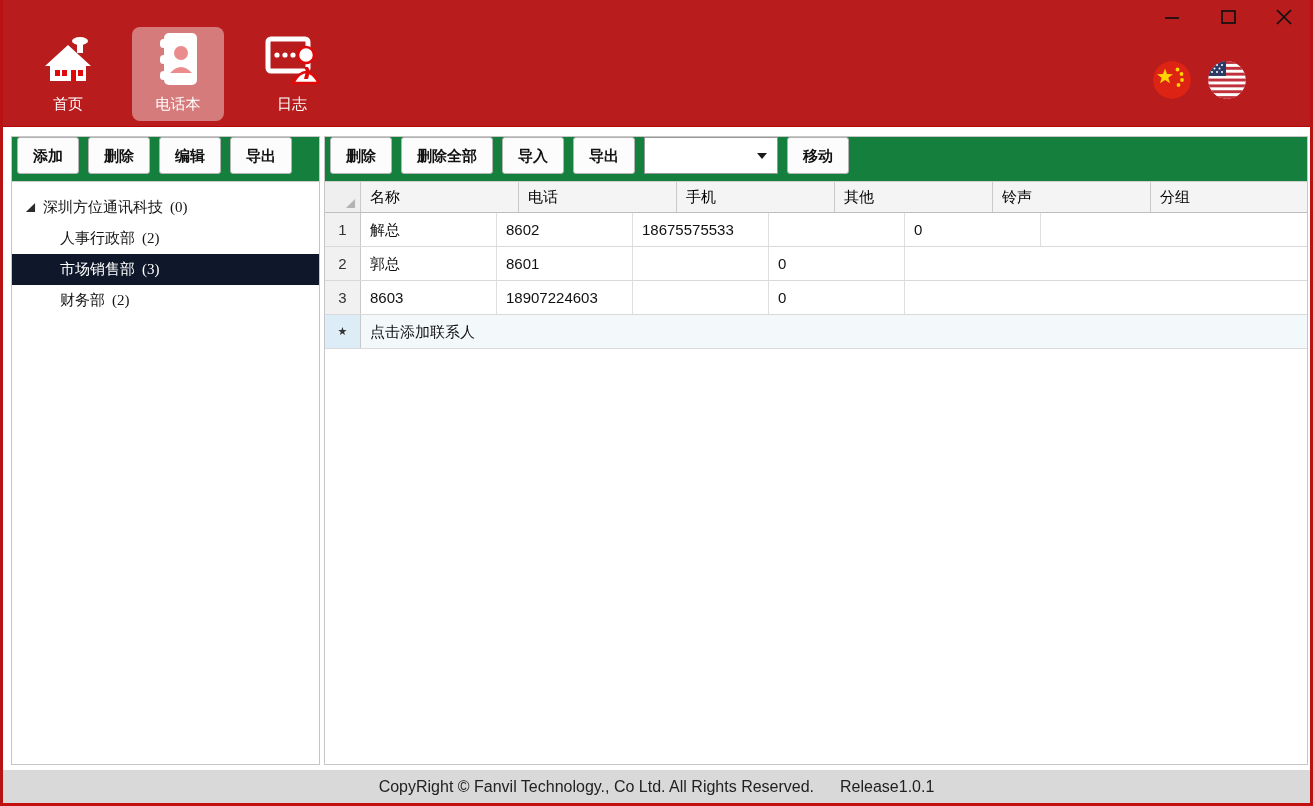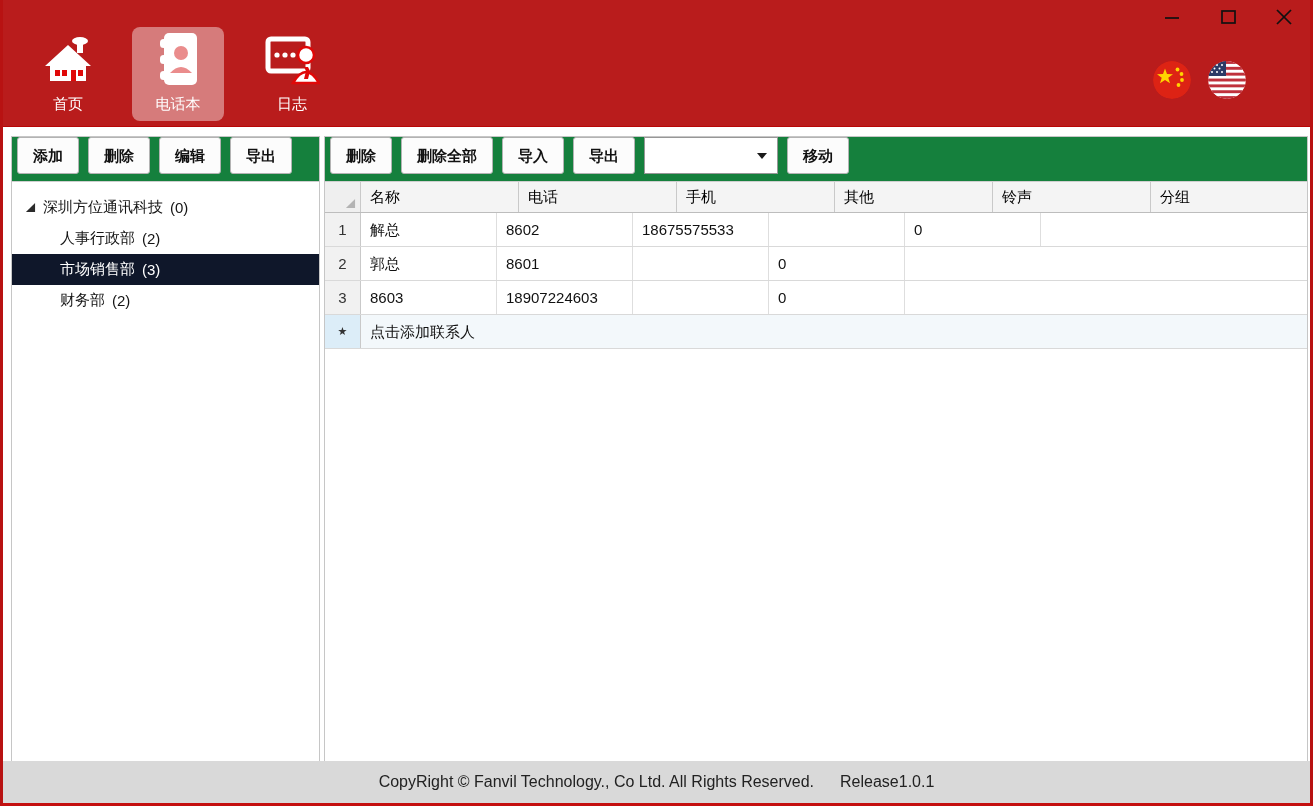--- a/index.html
+++ b/index.html
@@ -28,21 +28,21 @@
   .toolbar { height:45px; background:#15803d; border-bottom:1px solid #cfcfcf; display:flex; align-items:flex-start; padding-left:5px; gap:9px; }
   .btn { height:37px; background:#fcfcfc; border:1px solid #b3b3b3; border-radius:3px; font-weight:bold; font-size:15px;
          color:#111; padding:0 15px; font-family:inherit; line-height:34px; white-space:nowrap; }
   .combo { position:relative; width:134px; height:37px; background:#fff; border:1px solid #979797; }
   .combo-value { display:block; line-height:35px; padding-left:8px; font-size:15px; color:#111; }
   .combo-arrow { position:absolute; right:10px; top:15px; width:0; height:0;
                  border-left:5px solid transparent; border-right:5px solid transparent; border-top:6px solid #1a1a1a; }
 
   
   .tree { padding-top:10px; font-size:15px; color:#141414; }
-  .tree-item { height:31px; display:flex; align-items:center; }
+  .tree-item { height:31px; display:flex; align-items:center;font-family:Liberation Serif, serif; }
   .tree-root  { padding-left:13px; }
   .tree-child { padding-left:48px; }
   .tree-item.selected { background:#0f172a; color:#fff; }
   .expander { margin-right:7px; display:inline-flex; }
   .tree-count { margin-left:7px; }
 
   
   .grid { font-size:15px; color:#111; }
   .grid-header { display:flex; height:31px; background:#f4f4f4; border-bottom:1px solid #bdbdbd; }
   .corner { width:36px; position:relative; border-right:1px solid #c9c9c9; background:#efefef; }
@@ -51,21 +51,21 @@
   .hcell:last-child { flex:1; border-right:none; }
   .grid-row { display:flex; height:34px; border-bottom:1px solid #d9d9d9; background:#fff; }
   .rowhead { width:36px; background:#f1f1f1; border-right:1px solid #c9c9c9; text-align:center; line-height:33px; color:#333; }
   .cell { width:136px; padding-left:9px; line-height:33px; border-right:1px solid #dedede; overflow:hidden; }
   .cell:last-child { flex:1; border-right:none; }
   .new-row { display:flex; height:34px; border-bottom:1px solid #d9d9d9; }
   .new-row .rowhead { background:#dcedf8; font-size:11px; }
   .new-cell { flex:1; background:#f3f8fb; padding-left:9px; line-height:33px; }
 
   
-  .footer { position:absolute; left:0; right:0; bottom:0; height:42px; background:#d9d9d9; display:flex; align-items:center;
+  .footer { position:absolute; left:0; right:0; bottom:0; height:33px; background:#d9d9d9; display:flex; align-items:center;
             justify-content:center; gap:26px; font-size:16px; color:#222; }
 </style>
 </head>
 <body>
 
 <div class="window">
 
   <div class="header">
 
     <div class="nav-item nav-home">

